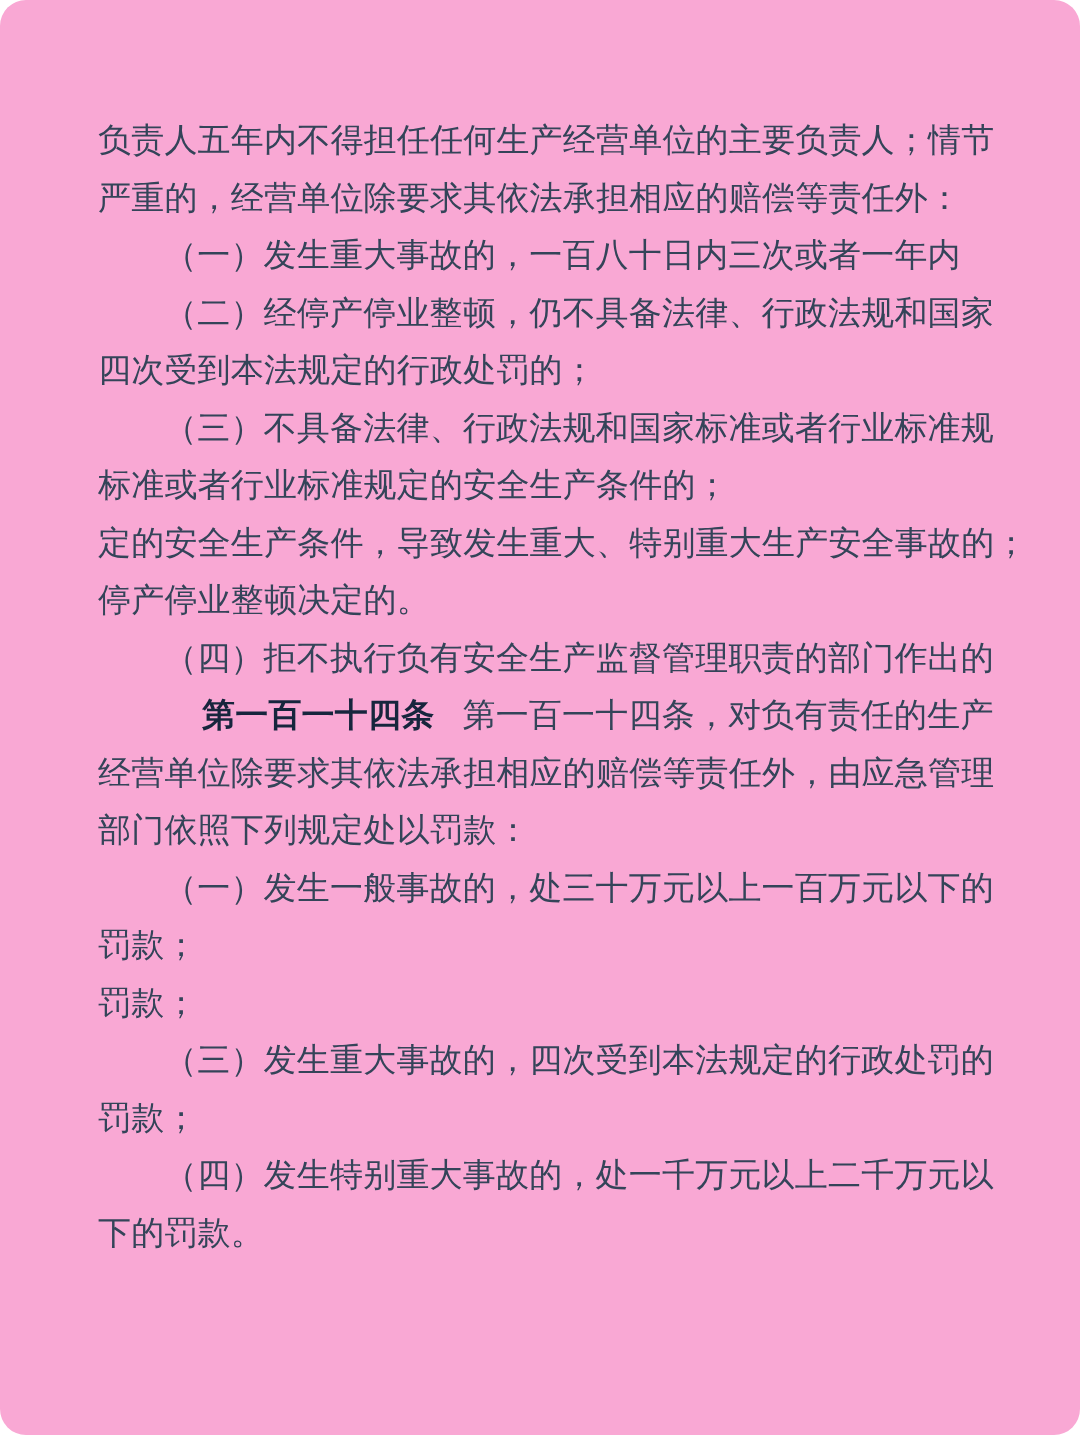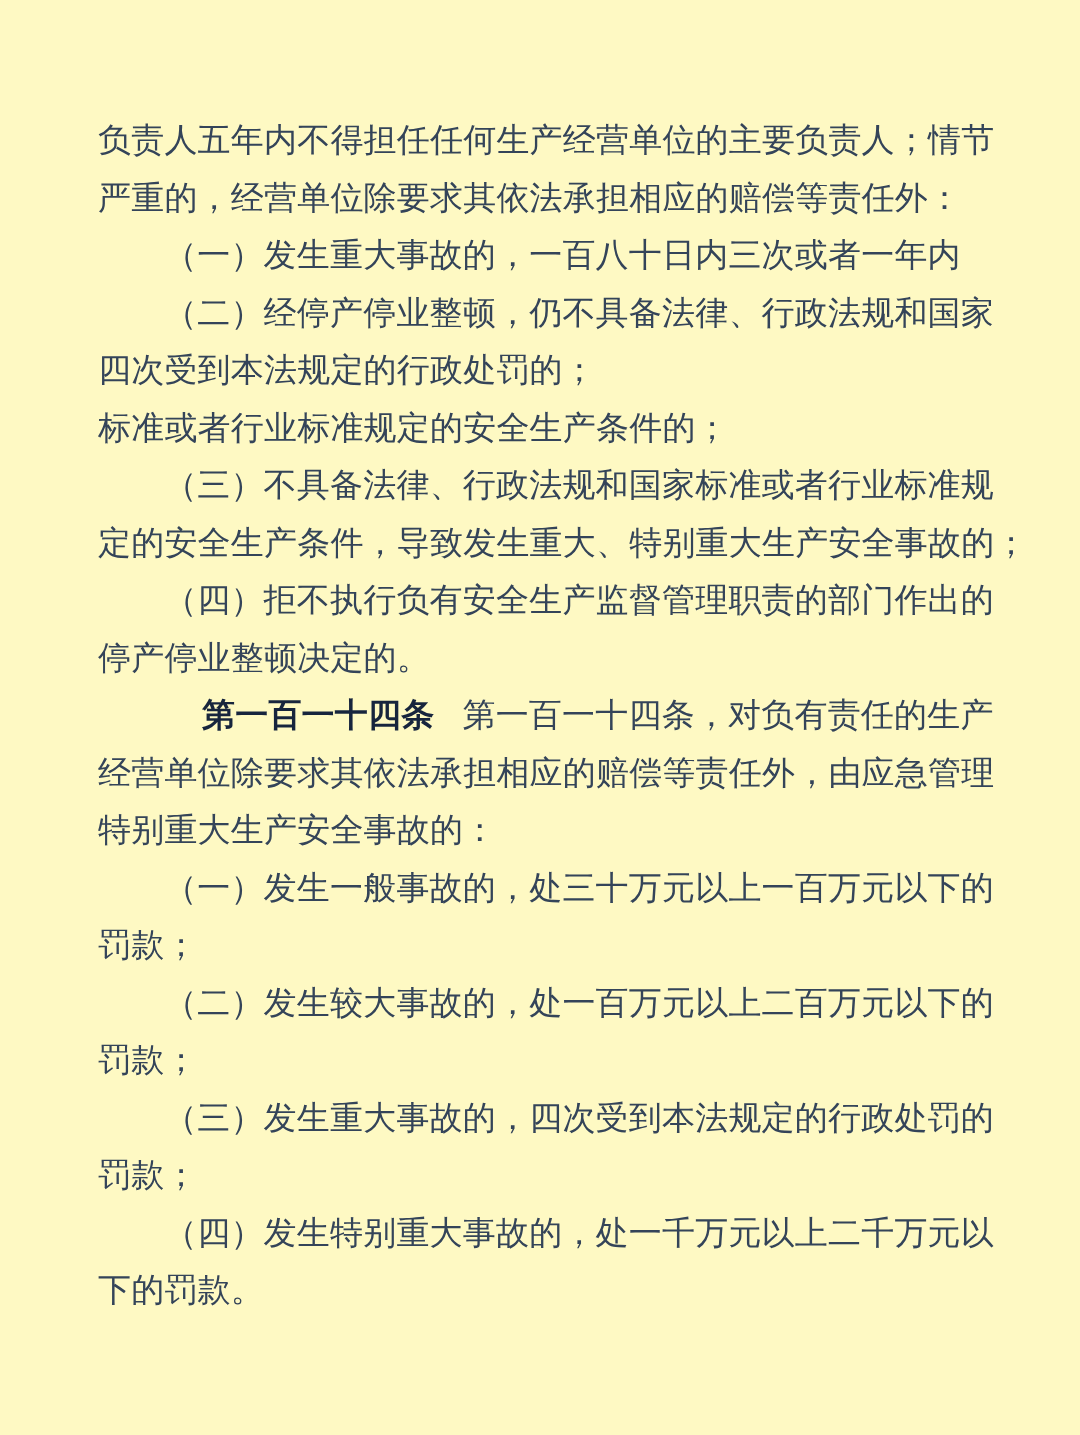--- a/index.html
+++ b/index.html
@@ -30,37 +30,36 @@
     padding-left: 66px; 
   }
   .article-no {
     font-weight: bold;
     margin-right: 0.85em;
   }
 </style>
 </head>
 <body>
 
-<div class="page" style="background: #fef9c3; color: rgb(52, 68, 89);">
+<div class="page" style="background: #f9a8d4; color: rgb(52, 68, 89); border-radius: 26px;">
   <div>
       <div class="line">负责人五年内不得担任任何生产经营单位的主要负责人；情节</div>
       <div class="line">严重的，经营单位除要求其依法承担相应的赔偿等责任外：</div>
       <div class="line indent">（一）发生重大事故的，一百八十日内三次或者一年内</div>
       <div class="line indent">（二）经停产停业整顿，仍不具备法律、行政法规和国家</div>
       <div class="line">四次受到本法规定的行政处罚的；</div>
+      <div class="line indent">（三）不具备法律、行政法规和国家标准或者行业标准规</div>
       <div class="line">标准或者行业标准规定的安全生产条件的；</div>
-      <div class="line indent">（三）不具备法律、行政法规和国家标准或者行业标准规</div>
       <div class="line">定的安全生产条件，导致发生重大、特别重大生产安全事故的；</div>
+      <div class="line">停产停业整顿决定的。</div>
       <div class="line indent">（四）拒不执行负有安全生产监督管理职责的部门作出的</div>
-      <div class="line">停产停业整顿决定的。</div>
       <div class="line indent"><span class="article-no" style="color: rgb(23, 37, 61); margin-left: 38px;">第一百一十四条</span><span>第一百一十四条，对负有责任的生产</span></div>
       <div class="line">经营单位除要求其依法承担相应的赔偿等责任外，由应急管理</div>
-      <div class="line">特别重大生产安全事故的：</div>
+      <div class="line">部门依照下列规定处以罚款：</div>
       <div class="line indent">（一）发生一般事故的，处三十万元以上一百万元以下的</div>
       <div class="line">罚款；</div>
-      <div class="line indent">（二）发生较大事故的，处一百万元以上二百万元以下的</div>
       <div class="line">罚款；</div>
       <div class="line indent">（三）发生重大事故的，四次受到本法规定的行政处罚的</div>
       <div class="line">罚款；</div>
       <div class="line indent">（四）发生特别重大事故的，处一千万元以上二千万元以</div>
       <div class="line">下的罚款。</div>
     </div>
 </div>
 
 </body></html>

